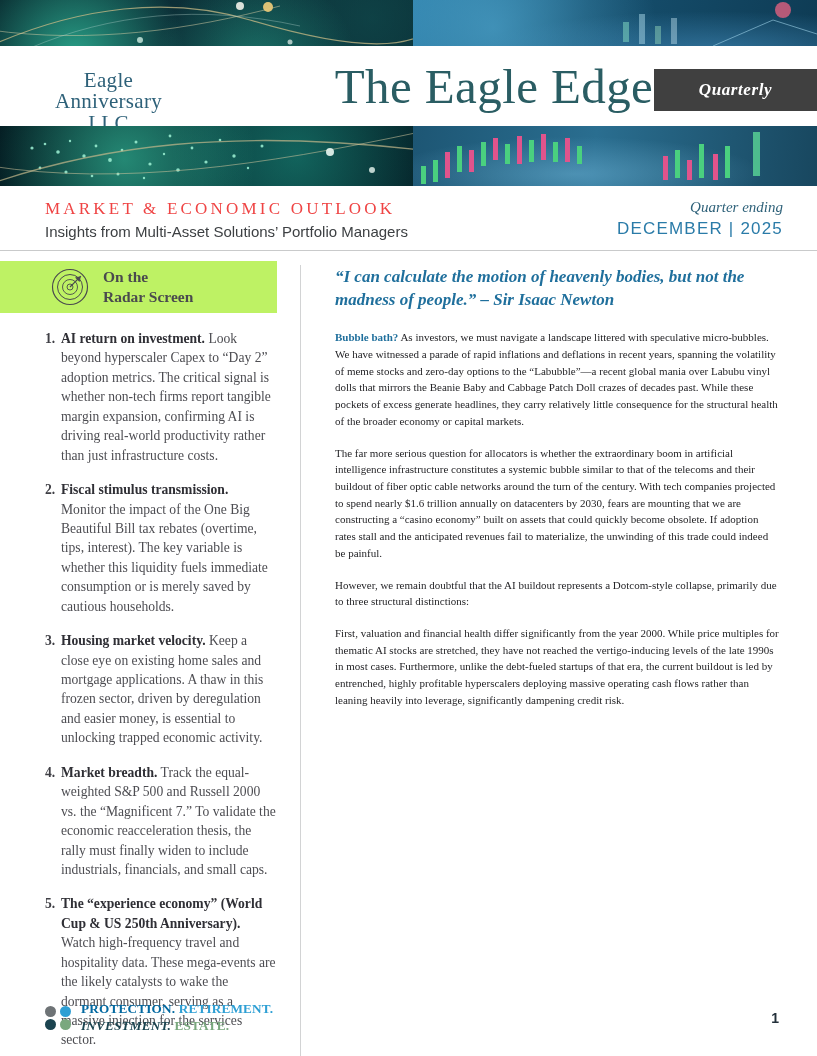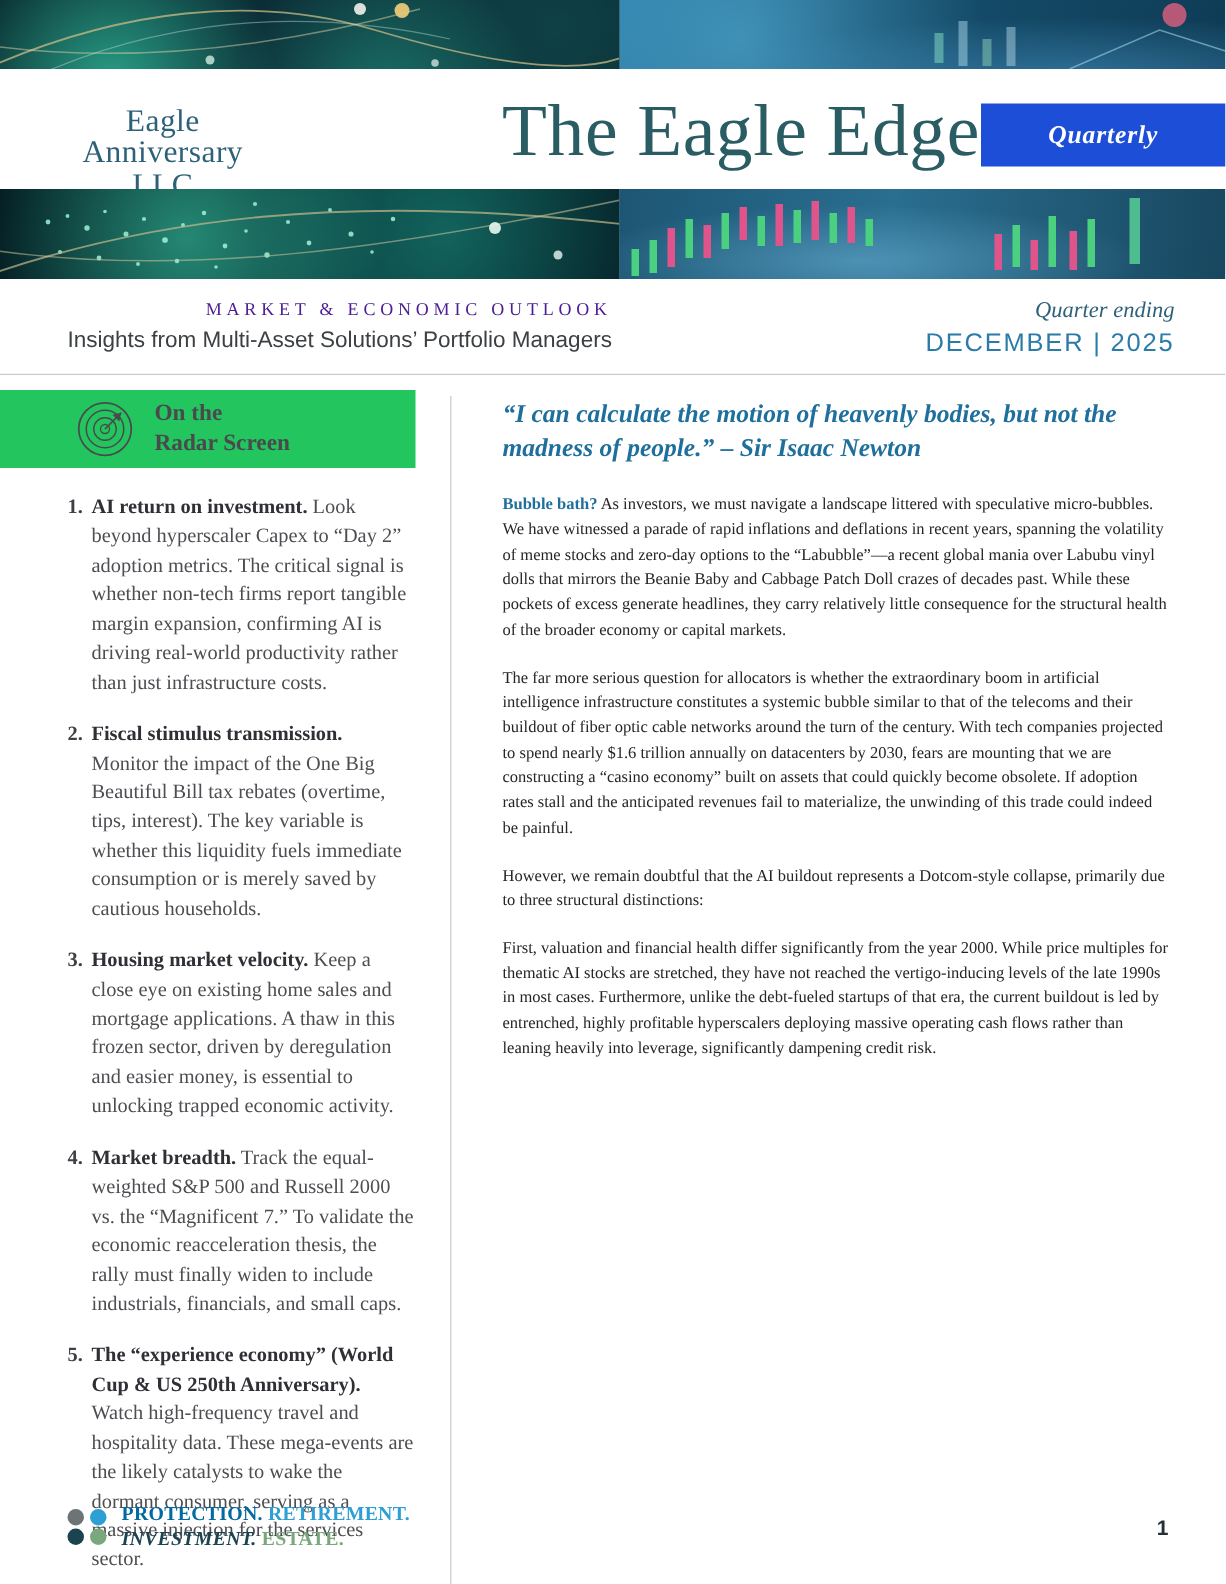--- a/index.html
+++ b/index.html
@@ -84,21 +84,21 @@
     font-family: "Liberation Serif", serif;
     letter-spacing: .4px;
     padding-right: 40px;
   }
   .quarterly-badge {
     position: absolute;
     right: 0;
     top: 23px;
     width: 163px;
     height: 42px;
-    background: #1d4ed8;
+    background: #404040;
     color: #ffffff;
     display: flex;
     align-items: center;
     justify-content: center;
     font-family: "Liberation Serif", serif;
     font-style: italic;
     font-weight: bold;
     font-size: 17px;
     letter-spacing: .6px;
   }
@@ -130,24 +130,23 @@
   .section-head {
     position: relative;
     padding: 13px 34px 10px 45px;
     background: #fff;
     display: flex;
     align-items: flex-start;
     justify-content: space-between;
   }
   .sh-left .sh-title {
     font-family: "Liberation Serif", serif;
-    font-size: 12px;
+    font-size: 17px;
     letter-spacing: 3.2px;
-    color: #4c1d95;
-    text-align: right;
+    color: #ef4444;
   }
   .sh-left .sh-sub {
     margin-top: 4px;
     font-family: "Liberation Sans", sans-serif;
     font-size: 15px;
     color: #3d4043;
   }
   .sh-right { text-align: right; }
   .sh-right .sh-qe {
     font-family: "Liberation Serif", serif;
@@ -173,21 +172,21 @@
     display: flex;
     padding-top: 0;
   }
   .sidebar {
     width: 300px;
     position: relative;
   }
   .radar-head {
     width: 277px;
     height: 52px;
-    background: #22c55e;
+    background: #bef264;
     display: flex;
     align-items: center;
     margin-top: 10px;
   }
   .radar-icon {
     margin-left: 50px;
     margin-right: 13px;
     width: 40px;
     height: 40px;
     flex: none;

